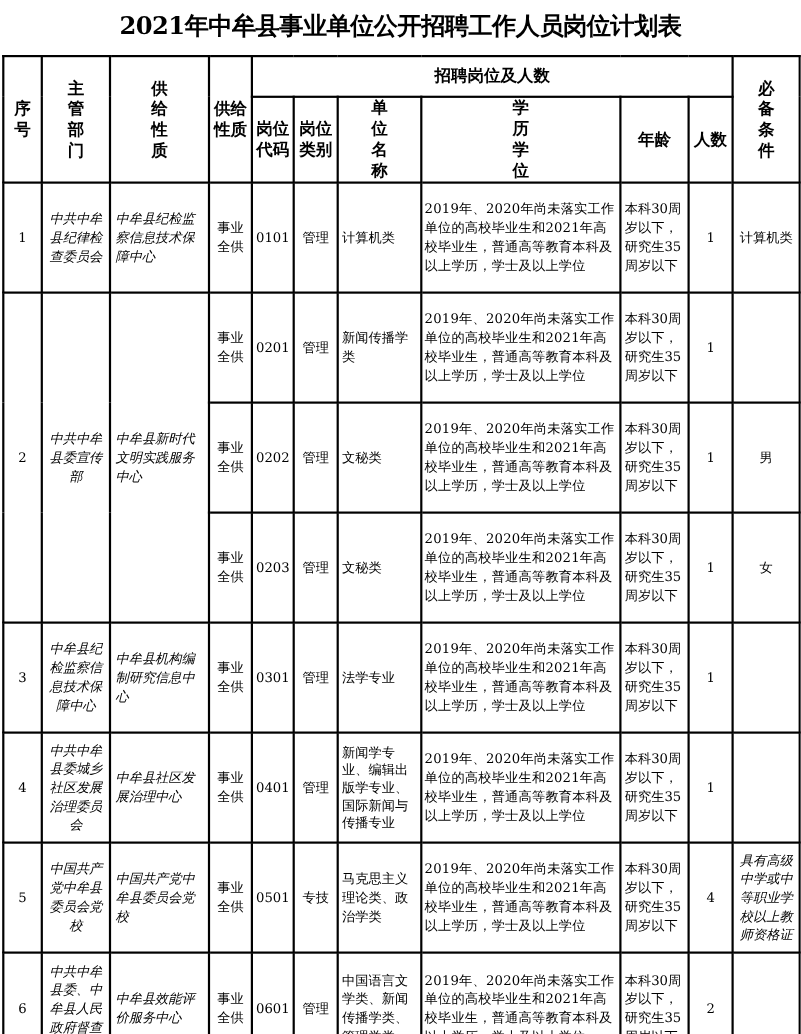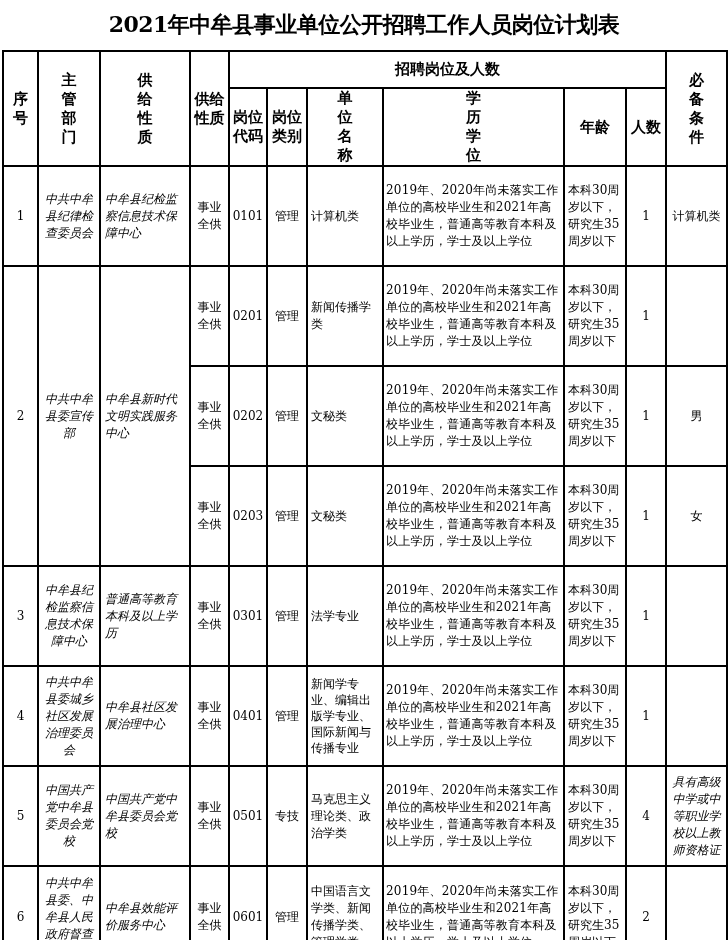--- a/index.html
+++ b/index.html
@@ -119,21 +119,21 @@
       <td><span class="wrapmaj">文秘类</span></td>
       <td class="edu">2019年、2020年尚未落实工作单位的高校毕业生和2021年高校毕业生，普通高等教育本科及以上学历，学士及以上学位</td>
       <td class="age">本科30周岁以下，研究生35周岁以下</td>
       <td>1</td>
       <td>女</td>
     </tr>
 
     <tr class="row">
       <td>3</td>
       <td><span class="wrap4">中牟县纪检监察信息技术保障中心</span></td>
-      <td><span class="wrap5">普通高等教育本科及以上学历</span></td>
+      <td><span class="wrap5">中牟县机构编制研究信息中心</span></td>
       <td><span class="wrap2">事业全供</span></td>
       <td>0301</td>
       <td>管理</td>
       <td><span class="wrapmaj">法学专业</span></td>
       <td class="edu">2019年、2020年尚未落实工作单位的高校毕业生和2021年高校毕业生，普通高等教育本科及以上学历，学士及以上学位</td>
       <td class="age">本科30周岁以下，研究生35周岁以下</td>
       <td>1</td>
       <td></td>
     </tr>
 

